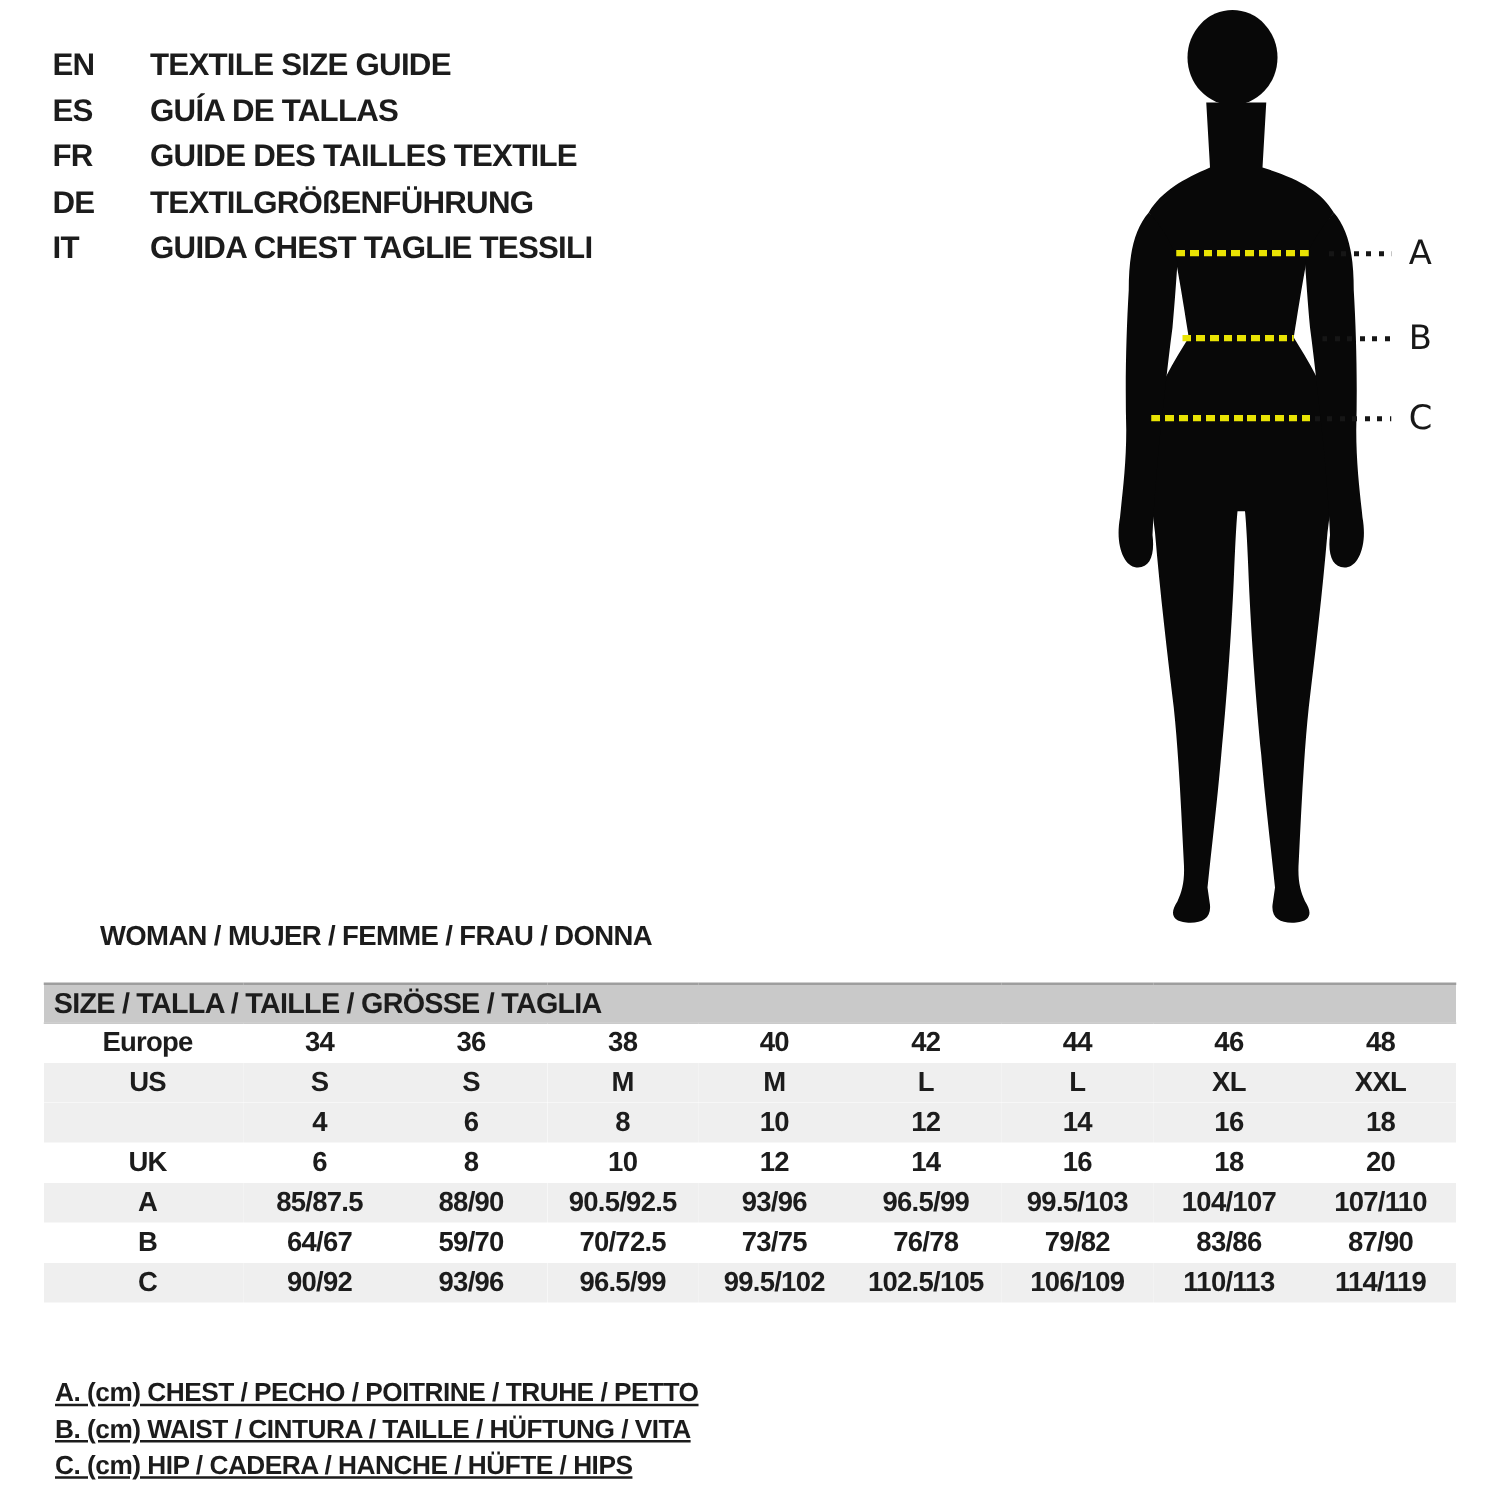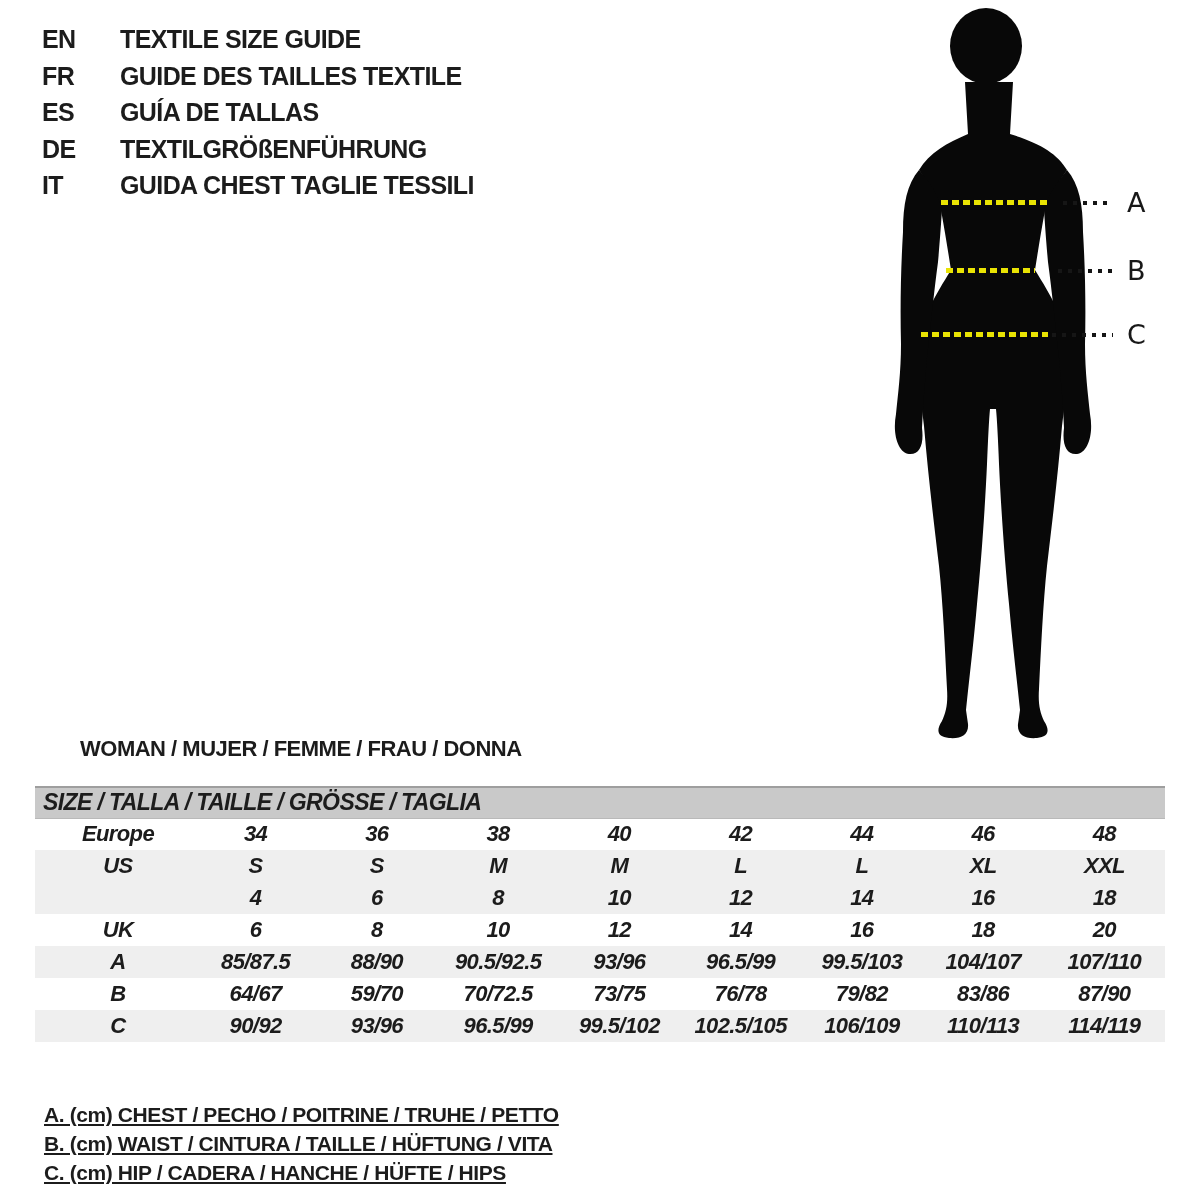--- a/index.html
+++ b/index.html
@@ -7,21 +7,21 @@
     font-family:"Liberation Sans","DejaVu Sans",sans-serif;
     color:var(--text,#1c1c1c);
     background:#fff;
   }
   .page{
     position:relative;width:1200px;height:1200px;
     background:var(--bg,#ffffff);overflow:hidden;
   }
 
   
-  .language-list{position:absolute;left:42px;top:21px;}
+  .language-list{position:absolute;left:42px;top:34px;}
   .lang-row{display:flex;font-weight:700;font-size:25px;line-height:36.5px;letter-spacing:-0.6px;white-space:nowrap;}
   .lang-code{width:78px;flex:0 0 78px;}
 
   
   .figure-svg{position:absolute;left:887px;top:4px;}
   .figure-svg path,.figure-svg ellipse{fill:var(--silhouette,#080808);}
 
   
   .dash-yellow{position:absolute;height:5px;
     background:repeating-linear-gradient(90deg,var(--yellow,#e9e303) 0 7px,transparent 7px 11px);}
@@ -31,21 +31,21 @@
 
   
   .section-title{position:absolute;left:42px;top:736px;font-size:22px;font-weight:700;letter-spacing:-0.5px;white-space:nowrap;margin-left:38px;}
 
   
   .size-table{
     position:absolute;left:35px;top:786px;width:1130px;
     border-collapse:collapse;table-layout:fixed;font-size:22px;
   }
   .size-table td{text-align:center;font-weight:700;letter-spacing:-0.6px;padding:0;overflow:hidden;white-space:nowrap;}
-  .size-table tr{height:32px;font-style:italic;}
+  .size-table tr{height:32px;}
   tr.thead-row{height:31px;}
   .thead-cell{
     background:var(--hdrbg,#c9c9c9);
     border-top:2px solid var(--hdrborder,#9e9e9e);
     border-bottom:1px solid #b9b9b9;
     text-align:left !important;padding-left:8px !important;
     font-size:23px;
   }
   .row-label{text-align:right;padding-left:6px !important;}
   tr.shaded{background:var(--shade,#efefef);margin-top:32px;}
@@ -58,26 +58,26 @@
 <body>
 
 <div class="page">
 
   <div class="language-list">
       <div class="lang-row">
         <span class="lang-code">EN</span>
         <span class="lang-label">TEXTILE SIZE GUIDE</span>
       </div>
       <div class="lang-row">
+        <span class="lang-code">ES</span>
+        <span class="lang-label">GUÍA DE TALLAS</span>
+      </div>
+      <div class="lang-row">
         <span class="lang-code">FR</span>
         <span class="lang-label">GUIDE DES TAILLES TEXTILE</span>
-      </div>
-      <div class="lang-row">
-        <span class="lang-code">ES</span>
-        <span class="lang-label">GUÍA DE TALLAS</span>
       </div>
       <div class="lang-row">
         <span class="lang-code">DE</span>
         <span class="lang-label">TEXTILGRÖßENFÜHRUNG</span>
       </div>
       <div class="lang-row">
         <span class="lang-code">IT</span>
         <span class="lang-label">GUIDA CHEST TAGLIE TESSILI</span>
       </div>
     </div>

